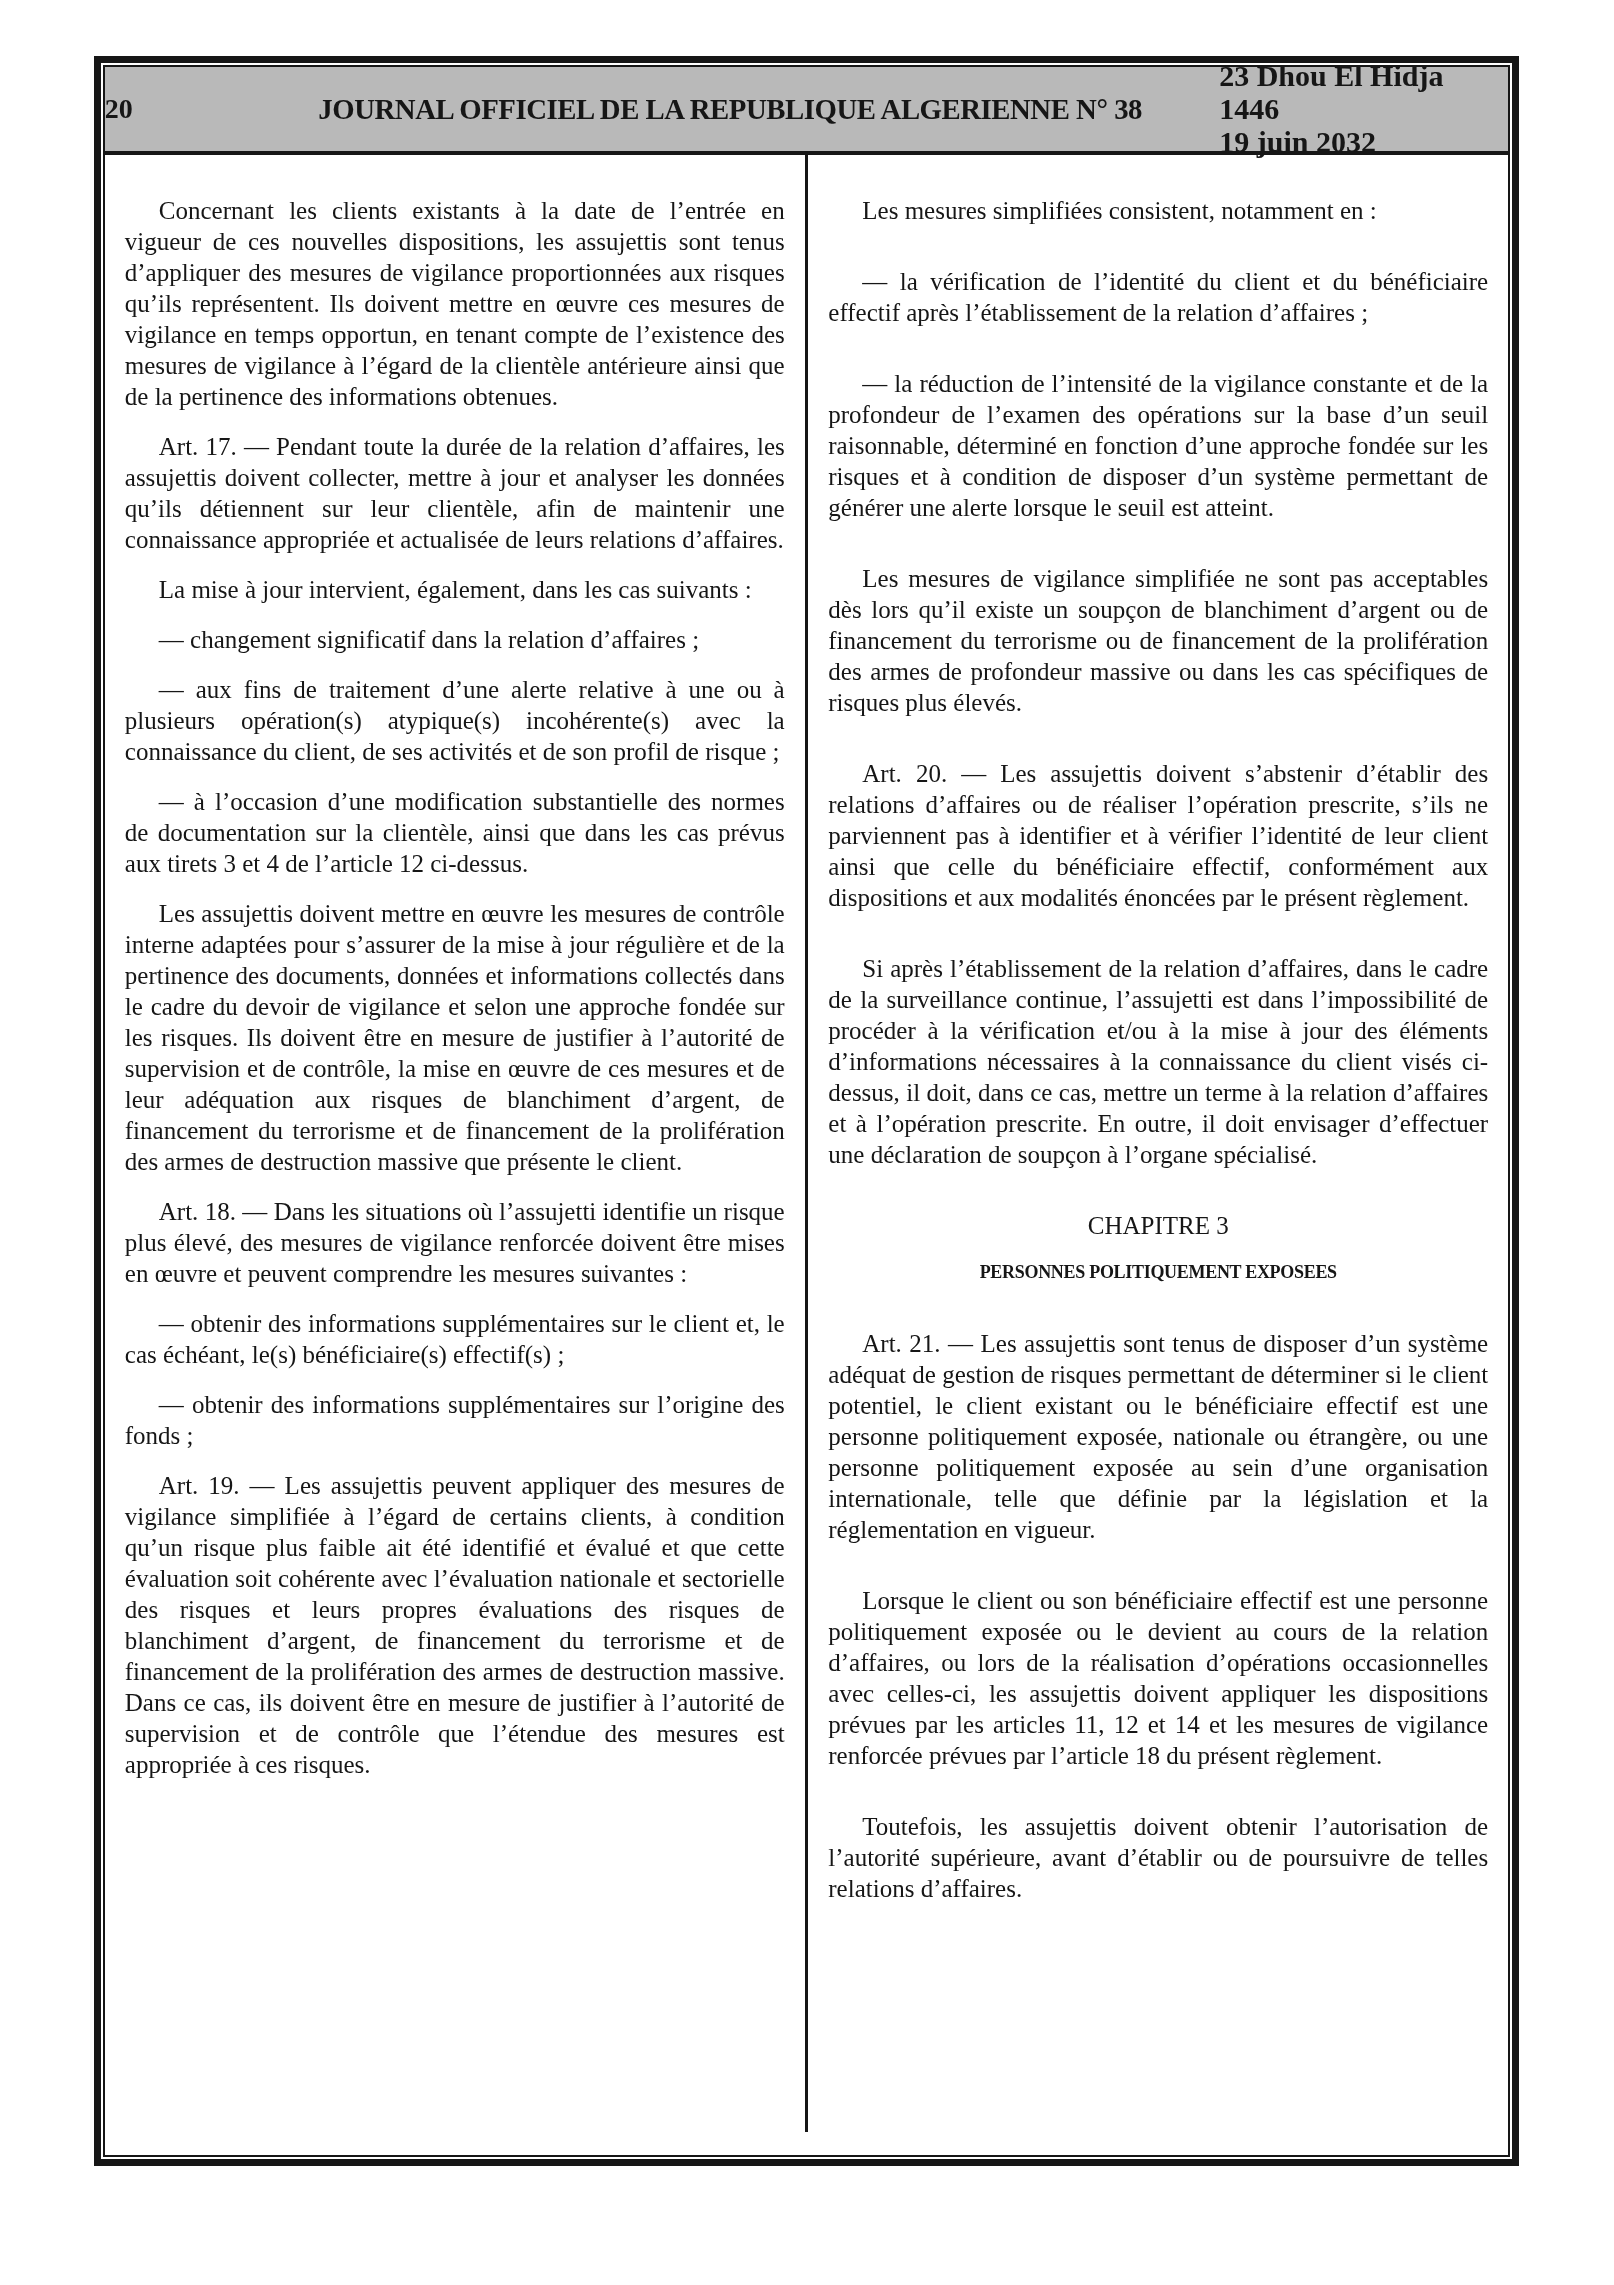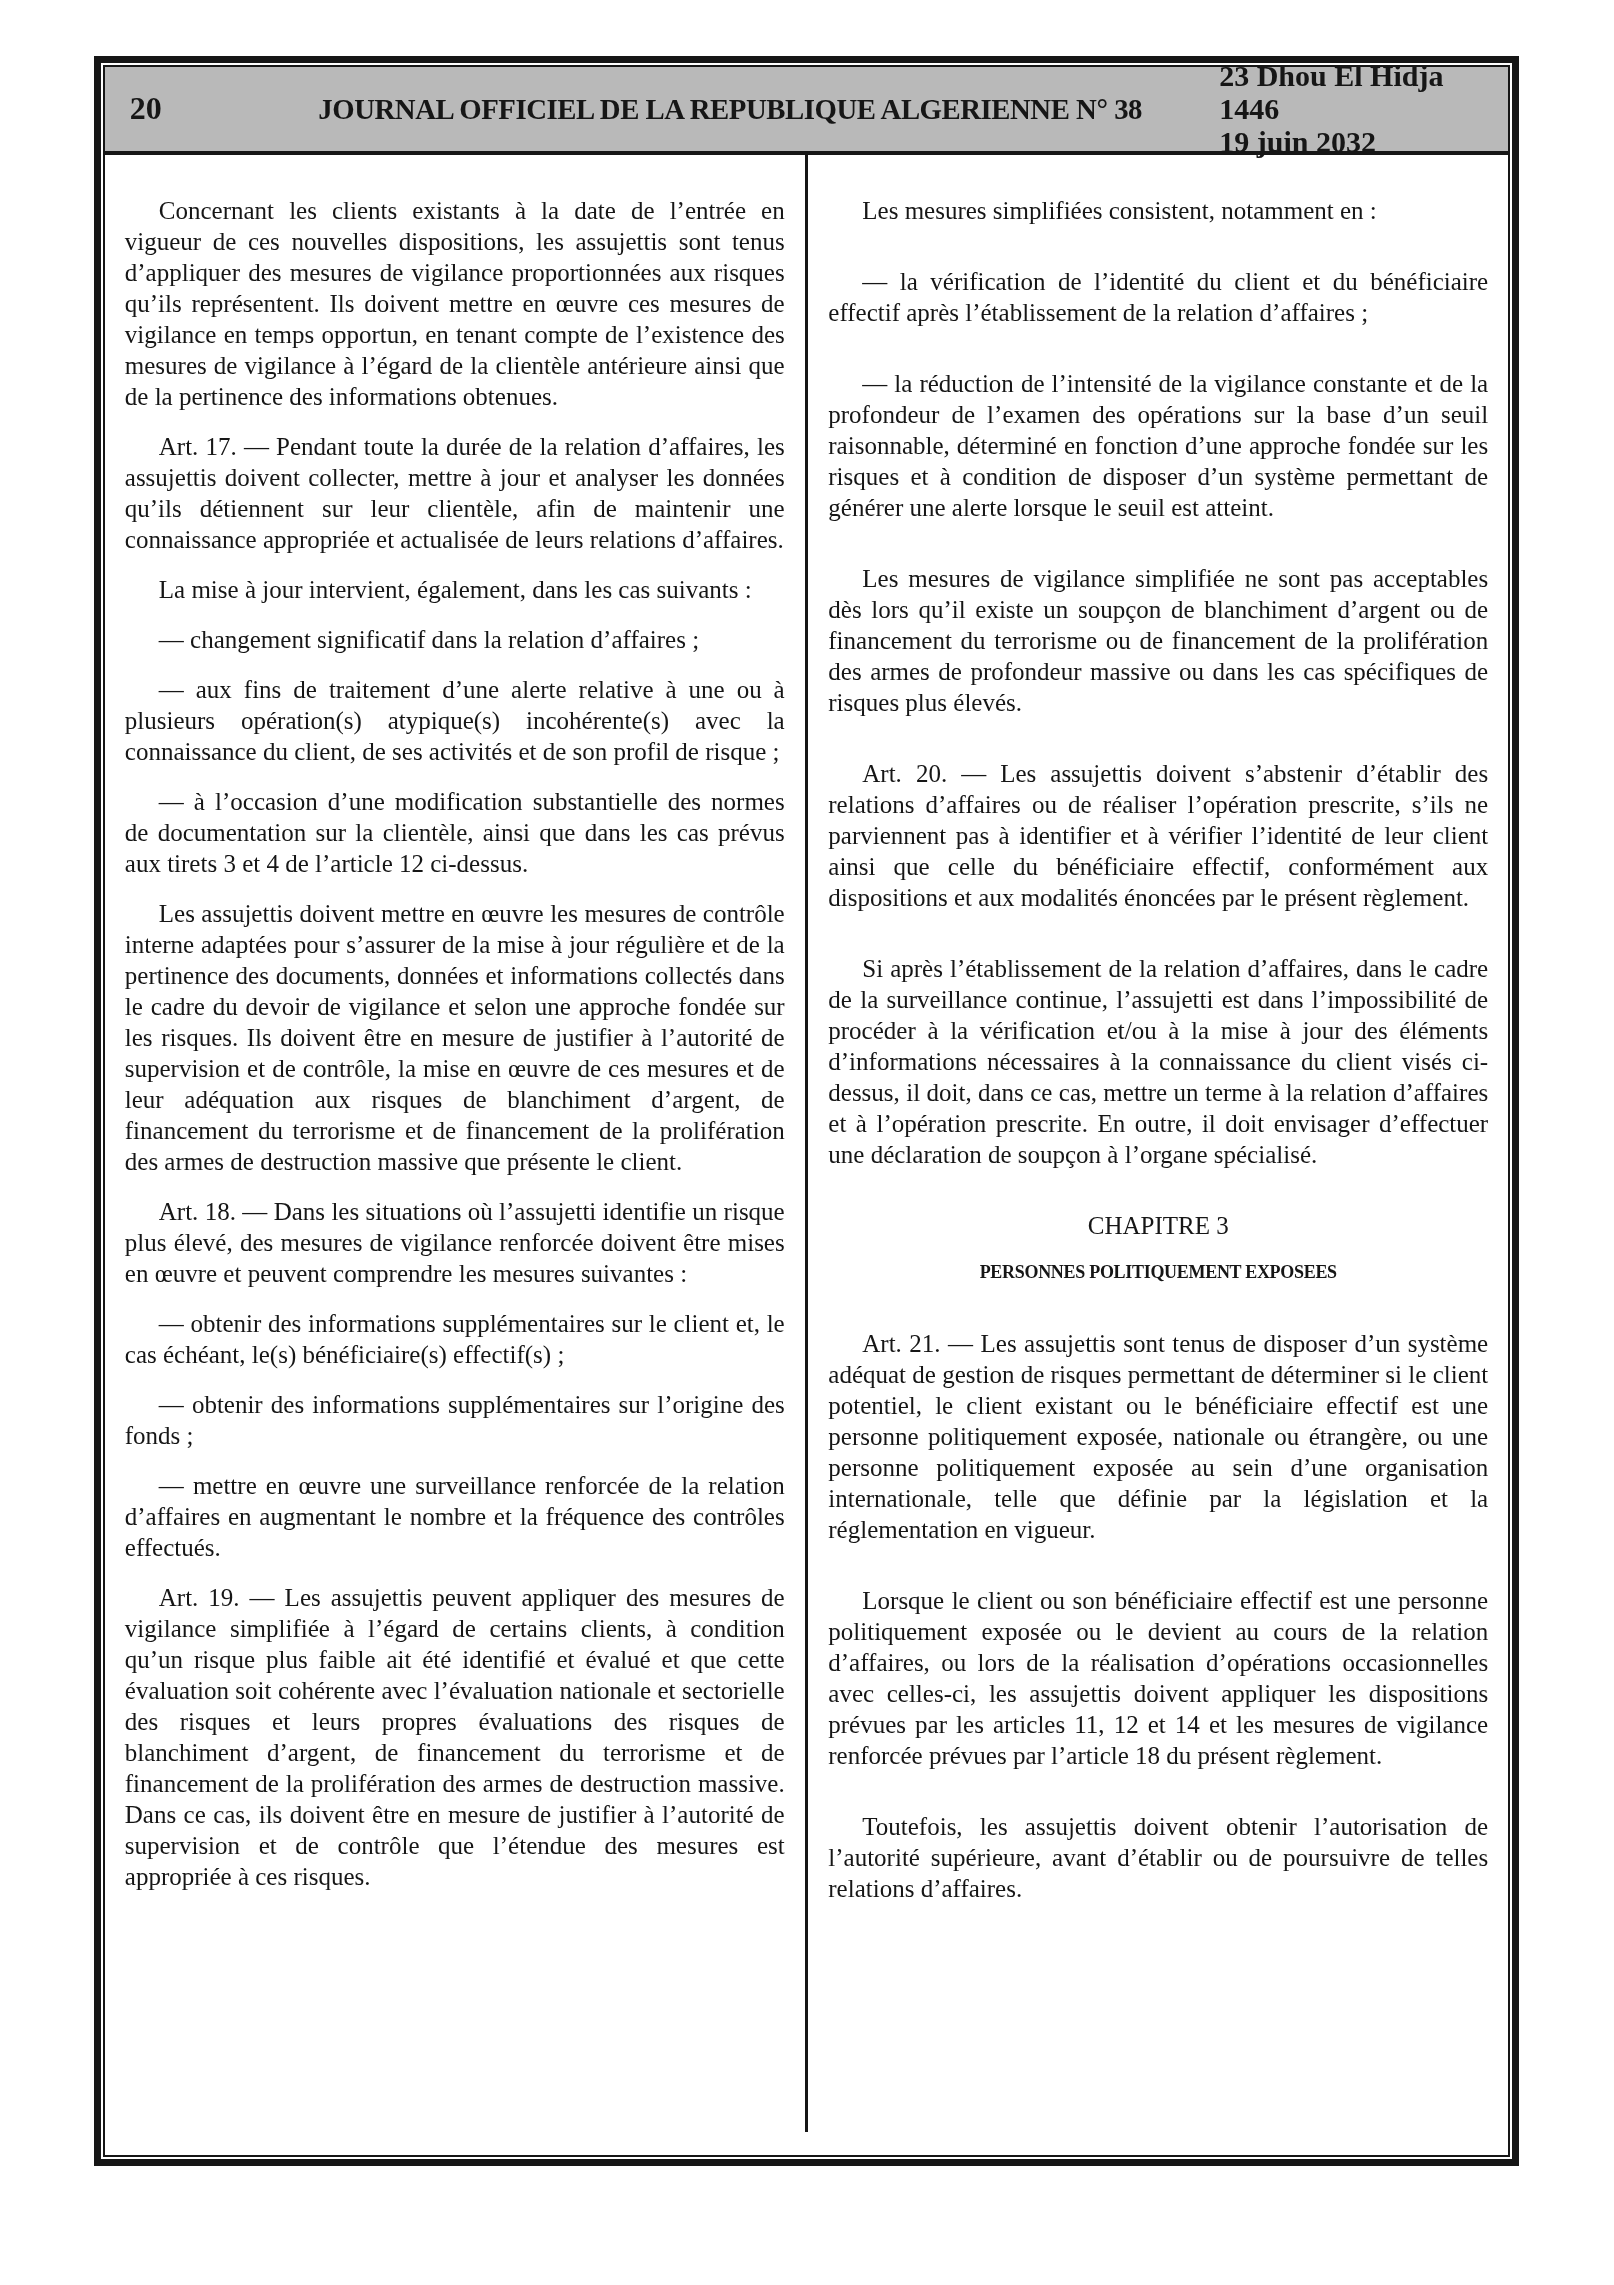--- a/index.html
+++ b/index.html
@@ -32,22 +32,22 @@
   }
   .masthead{
     height:84px;flex:0 0 84px;
     background:var(--header-bg);
     border-bottom:4.5px solid var(--frame);
     display:flex;align-items:center;
     box-sizing:content-box;
   }
   .page-number{
     width:136px;flex:0 0 136px;
-    padding-left:25px;box-sizing:border-box;
-    font-weight:bold;font-size:32px;
+    box-sizing:border-box;
+    font-weight:bold;font-size:28px;
   }
   .journal-title{
     flex:1;text-align:center;
     font-weight:bold;font-size:30px;letter-spacing:-0.5px;
     transform:scaleX(0.96);
     white-space:nowrap;
   }
   .masthead-dates{
     width:289px;flex:0 0 289px;
     padding-right:14.5px;box-sizing:border-box;
@@ -112,21 +112,20 @@
           <p class="para">Concernant les clients existants à la date de l’entrée en vigueur de ces nouvelles dispositions, les assujettis sont tenus d’appliquer des mesures de vigilance proportionnées aux risques qu’ils représentent. Ils doivent mettre en œuvre ces mesures de vigilance en temps opportun, en tenant compte de l’existence des mesures de vigilance à l’égard de la clientèle antérieure ainsi que de la pertinence des informations obtenues.</p>
           <p class="para"><b class="art-lead">Art. 17.</b> — Pendant toute la durée de la relation d’affaires, les assujettis doivent collecter, mettre à jour et analyser les données qu’ils détiennent sur leur clientèle, afin de maintenir une connaissance appropriée et actualisée de leurs relations d’affaires.</p>
           <p class="para">La mise à jour intervient, également, dans les cas suivants :</p>
           <p class="para">— changement significatif dans la relation d’affaires ;</p>
           <p class="para">— aux fins de traitement d’une alerte relative à une ou à plusieurs opération(s) atypique(s) incohérente(s) avec la connaissance du client, de ses activités et de son profil de risque ;</p>
           <p class="para">— à l’occasion d’une modification substantielle des normes de documentation sur la clientèle, ainsi que dans les cas prévus aux tirets 3 et 4 de l’article 12 ci-dessus.</p>
           <p class="para">Les assujettis doivent mettre en œuvre les mesures de contrôle interne adaptées pour s’assurer de la mise à jour régulière et de la pertinence des documents, données et informations collectés dans le cadre du devoir de vigilance et selon une approche fondée sur les risques. Ils doivent être en mesure de justifier à l’autorité de supervision et de contrôle, la mise en œuvre de ces mesures et de leur adéquation aux risques de blanchiment d’argent, de financement du terrorisme et de financement de la prolifération des armes de destruction massive que présente le client.</p>
           <p class="para"><b class="art-lead">Art. 18.</b> — Dans les situations où l’assujetti identifie un risque plus élevé, des mesures de vigilance renforcée doivent être mises en œuvre et peuvent comprendre les mesures suivantes :</p>
           <p class="para">— obtenir des informations supplémentaires sur le client et, le cas échéant, le(s) bénéficiaire(s) effectif(s) ;</p>
           <p class="para">— obtenir des informations supplémentaires sur l’origine des fonds ;</p>
-          <p class="para">— mettre en œuvre une surveillance renforcée de la relation d’affaires en augmentant le nombre et la fréquence des contrôles effectués.</p>
           <p class="para"><b class="art-lead">Art. 19.</b> — Les assujettis peuvent appliquer des mesures de vigilance simplifiée à l’égard de certains clients, à condition qu’un risque plus faible ait été identifié et évalué et que cette évaluation soit cohérente avec l’évaluation nationale et sectorielle des risques et leurs propres évaluations des risques de blanchiment d’argent, de financement du terrorisme et de financement de la prolifération des armes de destruction massive. Dans ce cas, ils doivent être en mesure de justifier à l’autorité de supervision et de contrôle que l’étendue des mesures est appropriée à ces risques.</p>
         </section>
       <div class="col-rule"></div>
       <section class="col col-right" id="col-right">
           <p class="para">Les mesures simplifiées consistent, notamment en :</p>
           <p class="para">— la vérification de l’identité du client et du bénéficiaire effectif après l’établissement de la relation d’affaires ;</p>
           <p class="para">— la réduction de l’intensité de la vigilance constante et de la profondeur de l’examen des opérations sur la base d’un seuil raisonnable, déterminé en fonction d’une approche fondée sur les risques et à condition de disposer d’un système permettant de générer une alerte lorsque le seuil est atteint.</p>
           <p class="para">Les mesures de vigilance simplifiée ne sont pas acceptables dès lors qu’il existe un soupçon de blanchiment d’argent ou de financement du terrorisme ou de financement de la prolifération des armes de profondeur massive ou dans les cas spécifiques de risques plus élevés.</p>
           <p class="para"><b class="art-lead">Art. 20.</b> — Les assujettis doivent s’abstenir d’établir des relations d’affaires ou de réaliser l’opération prescrite, s’ils ne parviennent pas à identifier et à vérifier l’identité de leur client ainsi que celle du bénéficiaire effectif, conformément aux dispositions et aux modalités énoncées par le présent règlement.</p>
           <p class="para">Si après l’établissement de la relation d’affaires, dans le cadre de la surveillance continue, l’assujetti est dans l’impossibilité de procéder à la vérification et/ou à la mise à jour des éléments d’informations nécessaires à la connaissance du client visés ci-dessus, il doit, dans ce cas, mettre un terme à la relation d’affaires et à l’opération prescrite. En outre, il doit envisager d’effectuer une déclaration de soupçon à l’organe spécialisé.</p>

